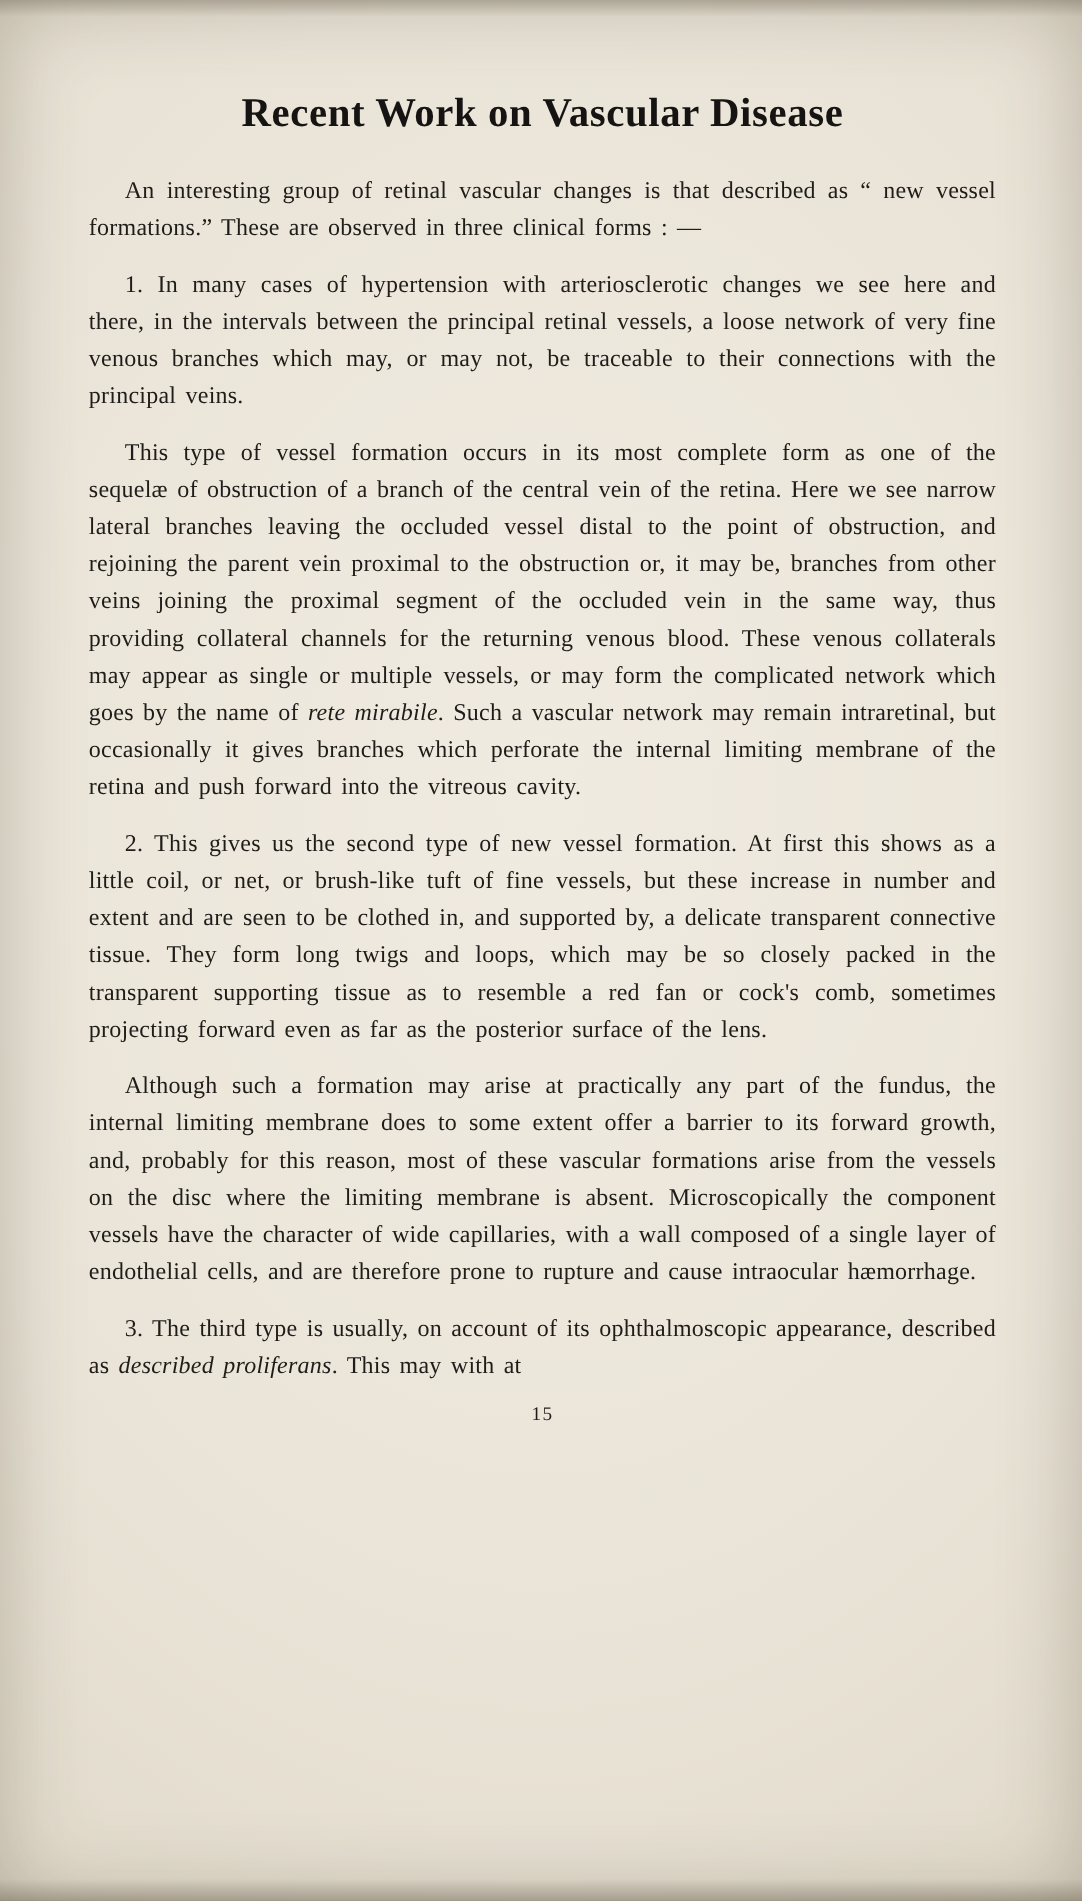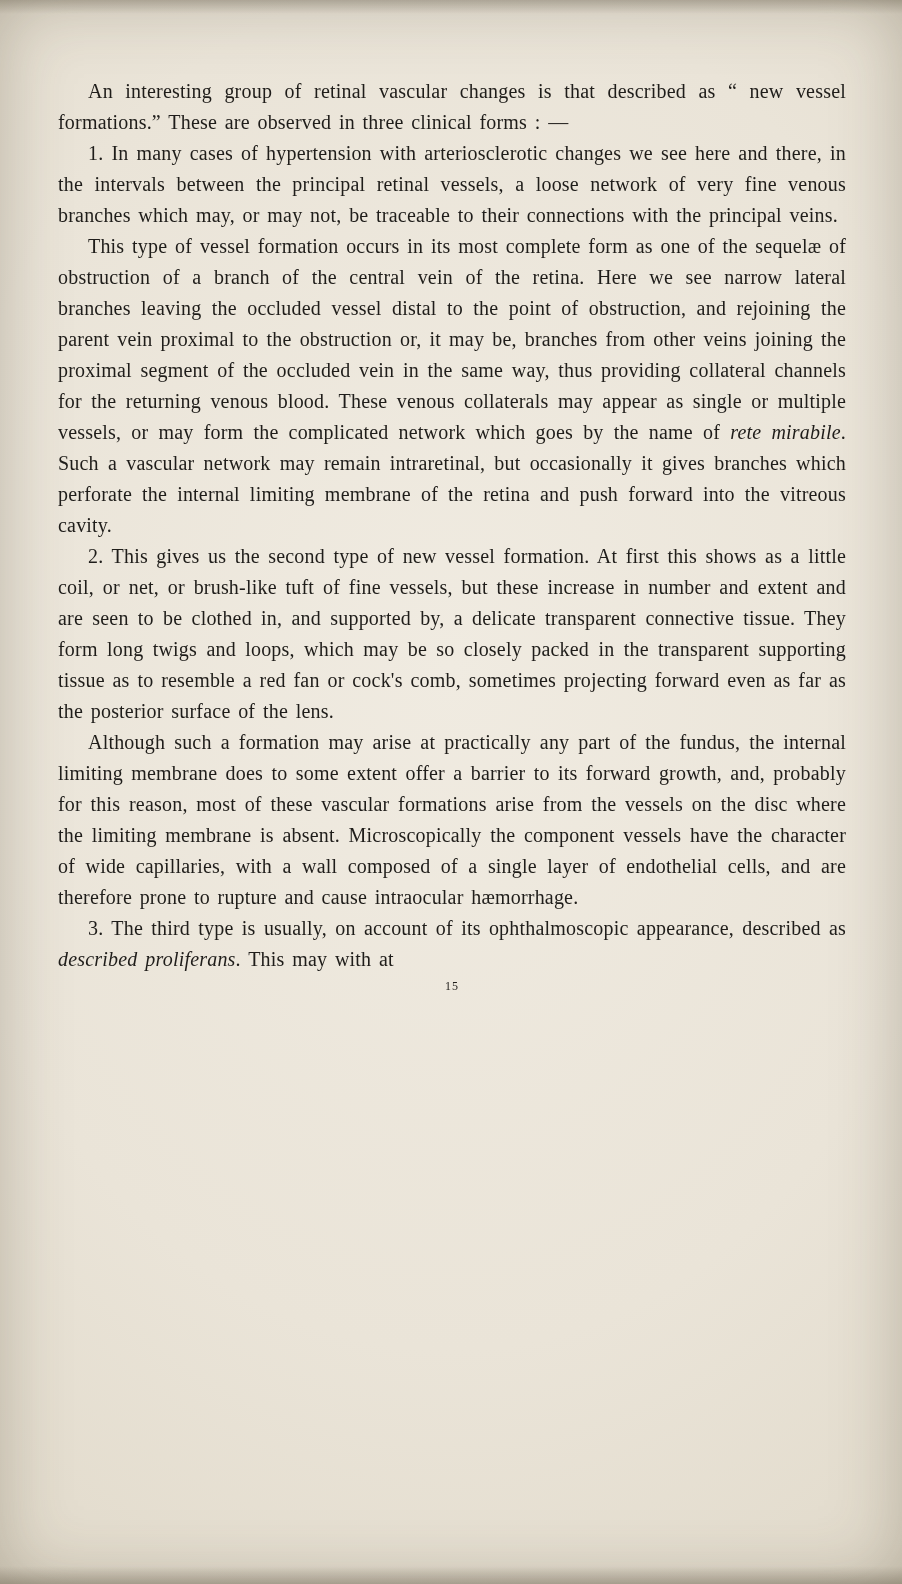--- a/index.html
+++ b/index.html
@@ -36,35 +36,35 @@
   .section-heading {
     font-size: 21px;
     font-weight: bold;
     font-variant: small-caps;
     letter-spacing: 2.5px;
     text-align: center;
     margin: 0 0 4px 0;
     color: #1b1916;
   }
   .body-text p {
-    margin: 0;
+    margin: 16px;
     font-size: 20px;
     line-height: 31px;
     text-align: justify;
     text-indent: 30px;
     word-spacing: 2.5px;
     letter-spacing: 0.2px;
     font-family: Liberation Serif, serif;
   }
   .italic {
     font-style: italic;
   }
   .page-number {
     text-align: center;
-    font-size: 12px;
+    font-size: 16px;
     margin-top: 4px;
     letter-spacing: 1px;
     color: #1f1d1a;
   }
   
   .edge-shadow-top {
     position: absolute;
     top: 0; left: 0; right: 0;
     height: 14px;
     background: linear-gradient(to bottom, rgba(60,50,30,0.25), rgba(60,50,30,0));
@@ -77,20 +77,21 @@
     background: linear-gradient(to top, rgba(60,50,30,0.28), rgba(60,50,30,0));
     pointer-events: none;
   }
 </style>
 </head>
 <body>
 
 <div class="scan">
   <div class="edge-shadow-top"></div>
 
+  <h1 class="page-title">Recent Work on Vascular Disease</h1>
 
 
   <div class="body-text">
 
     <p>
       <span>An interesting group of retinal vascular changes is that described as “ new vessel formations.”  These are observed in three clinical forms : —</span>
     </p>
 
     <p>
       <span>1. In many cases of hypertension with arteriosclerotic changes we see here and there, in the intervals between the principal retinal vessels, a loose network of very fine venous branches which may, or may not, be traceable to their connections with the principal veins.</span>

